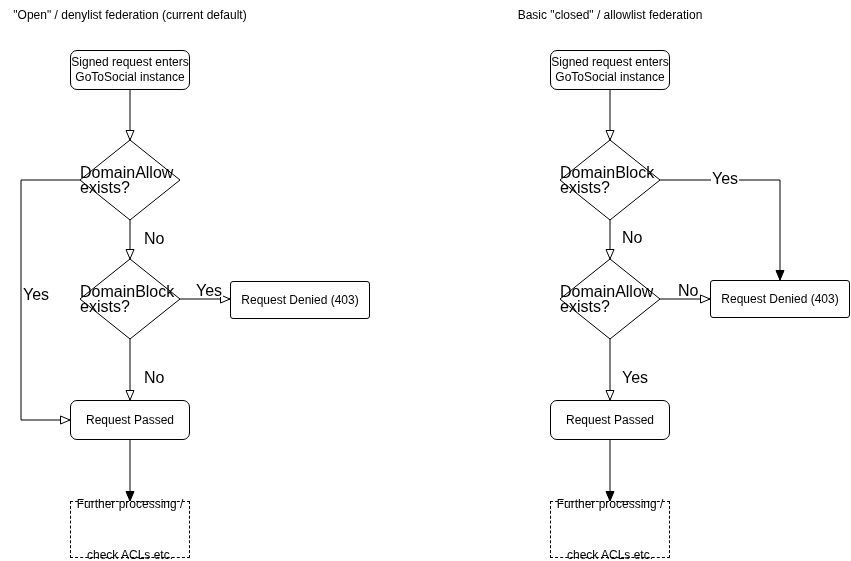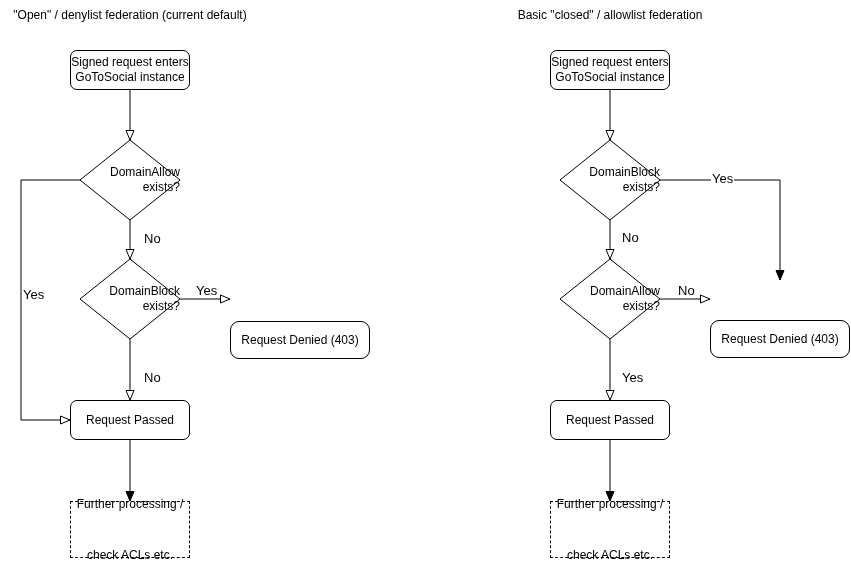--- a/index.html
+++ b/index.html
@@ -37,38 +37,38 @@
     display: flex;
     flex-direction: column;
     align-items: center;
     justify-content: center;
     text-align: right;
     font-size: 12px;
     line-height: 15px;
   }
   .node span { white-space: nowrap; }
   .rounded { border-radius: 7px; }
-  .denied  { border-radius: 9px; margin-top: 40px; }
+  .denied  { border-radius: 3px; }
   .dashed  { border-style: dashed; border-radius: 0; gap: 36px; }
   .diamond-label {
     position: absolute;
     display: flex;
     flex-direction: column;
-    align-items: flex-end;
+    align-items: flex-start;
     justify-content: center;
     text-align: center;
-    font-size: 12px;
+    font-size: 16px;
     line-height: 15px;
     pointer-events: none;
   }
   .diamond-label span { white-space: nowrap; }
   .edge-label {
     position: absolute;
     background: #ffffff;
-    font-size: 13px;
+    font-size: 16px;
     line-height: 13px;
     padding: 0 1px;
     white-space: nowrap;
   }
 </style>
 </head>
 <body>
 
 <div class="canvas">
 

